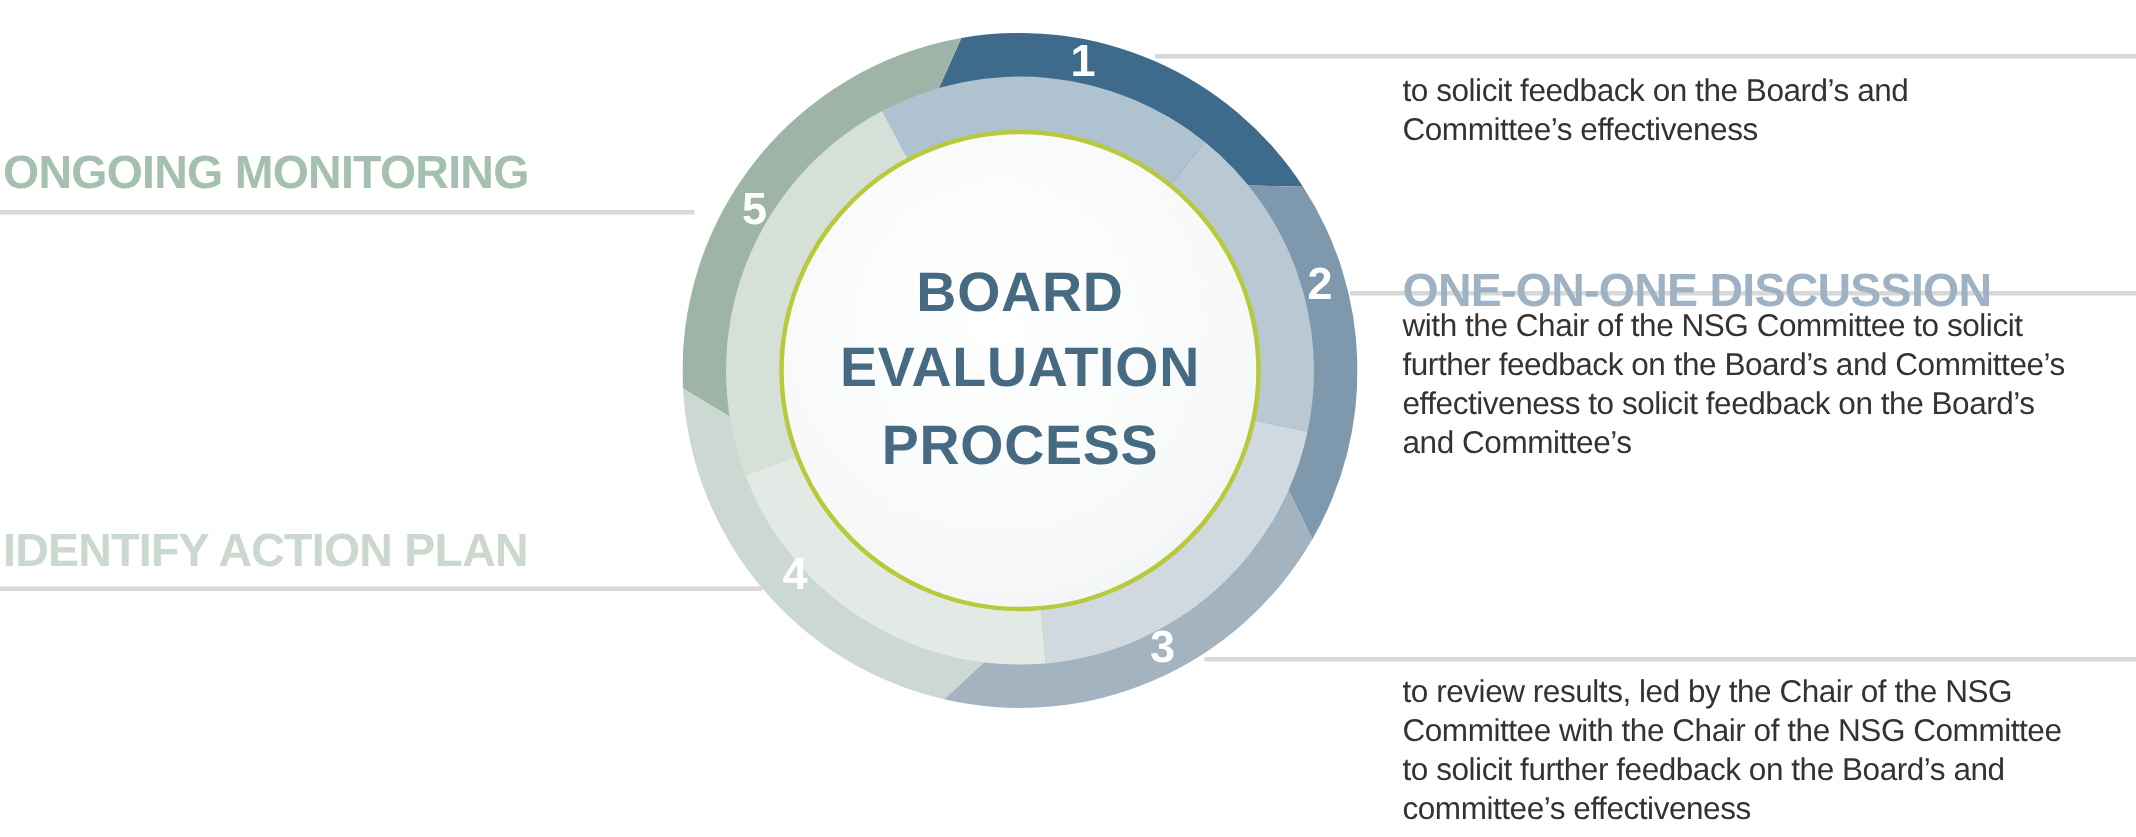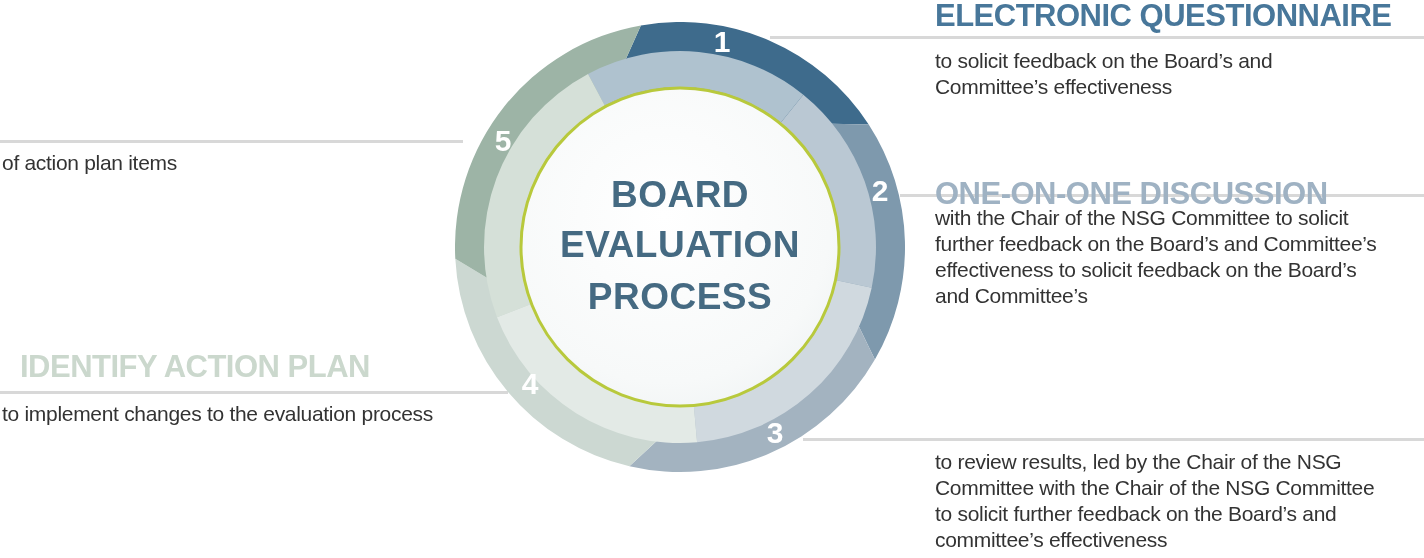--- a/index.html
+++ b/index.html
@@ -69,33 +69,31 @@
     <text class="step-number" x="425" y="168" text-anchor="middle" dominant-baseline="central">2</text>
     <text class="step-number" x="320" y="410" text-anchor="middle" dominant-baseline="central">3</text>
     <text class="step-number" x="75" y="361" text-anchor="middle" dominant-baseline="central">4</text>
     <text class="step-number" x="48" y="118" text-anchor="middle" dominant-baseline="central">5</text>
 
     <text class="center-title" x="225" y="185" text-anchor="middle">BOARD</text>
     <text class="center-title" x="225" y="235" text-anchor="middle">EVALUATION</text>
     <text class="center-title" x="225" y="287" text-anchor="middle">PROCESS</text>
   </svg>
 
-  <div class="step-heading hc1" style="left:935px;top:0px;">ELECTRONIC QUESTIONNAIRE</div>
   <div class="step-body" style="left:935px;top:48px;width:500px;">to solicit feedback on the Board’s and
 Committee’s effectiveness</div>
 
   <div class="step-heading hc2" style="left:935px;top:158px;">ONE-ON-ONE DISCUSSION</div>
   <div class="step-body" style="left:935px;top:205px;width:500px;">with the Chair of the NSG Committee to solicit
 further feedback on the Board’s and Committee’s
 effectiveness to solicit feedback  on the Board’s
 and Committee’s</div>
 
   <div class="step-body" style="left:935px;top:449px;width:500px;">to review results, led by the Chair of the NSG
 Committee with the Chair of the NSG Committee
 to solicit further feedback on the Board’s and
 committee’s effectiveness</div>
 
-  <div class="step-body" style="left:2px;top:150px;width:480px;">of action plan items</div>
+  <div class="step-heading hc5" style="left:2px;top:99px;">ONGOING MONITORING</div>
 
-  <div class="step-heading hc4" style="left:20px;top:351px;">IDENTIFY ACTION PLAN</div>
-  <div class="step-body" style="left:2px;top:401px;width:520px;">to implement changes to the evaluation process</div>
+  <div class="step-heading hc4" style="left:2px;top:351px;">IDENTIFY ACTION PLAN</div>
 
 </div>
 
 </body></html>

